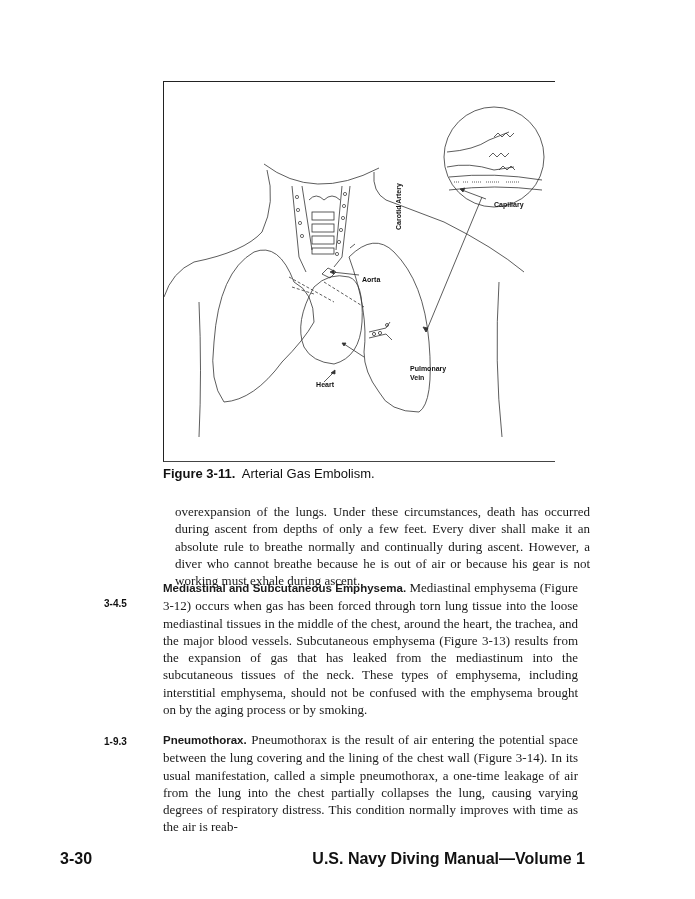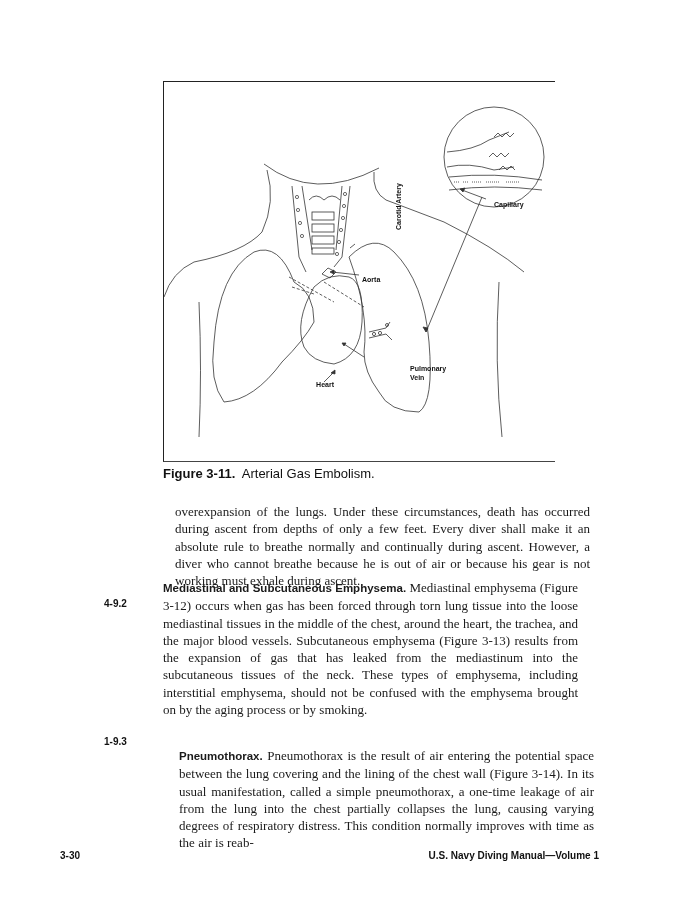--- a/index.html
+++ b/index.html
@@ -21,21 +21,21 @@
     font-family:"Liberation Serif", serif; font-size:13px; line-height:17.3px;
     text-align:justify; color:#1a1a1a;
   }
   .sec-num {
     position:absolute; left:104px;
     font-family:"Liberation Sans", sans-serif; font-weight:bold; font-size:10px; color:#111;
   }
   .sec-title { font-family:"Liberation Sans", sans-serif; font-weight:bold; font-size:11.5px; }
   .footer {
     position:absolute; top:850px; font-family:"Liberation Sans", sans-serif; font-weight:bold;
-    font-size:10px; color:#111;
+    font-size:16px; color:#111;
   }
 </style>
 </head>
 <body>
 
 <div class="figure-frame">
   <svg width="392" height="381" viewBox="0 0 392 381" fill="none" stroke="#333" stroke-width="0.8">
 
     <path d="M100 82 Q 150 120 215 86"></path>
 
@@ -110,26 +110,26 @@
   </svg>
 </div>
 
 <div class="caption">
   <b>Figure 3-11.</b>&nbsp;
   <span>Arterial Gas Embolism.</span>
 </div>
 
 <p class="body-text" style="top:491px; margin:12px;">overexpansion of the lungs. Under these circumstances, death has occurred during ascent from depths of only a few feet. Every diver shall make it an absolute rule to breathe normally and continually during ascent. However, a diver who cannot breathe because he is out of air or because his gear is not working must exhale during ascent.</p>
 
-<div class="sec-num" style="top:598px;">4-9.2</div>
+<div class="sec-num" style="top:598px;">3-4.5</div>
 <p class="body-text" style="top:579px; margin:0;">
   <span class="sec-title">Mediastinal and Subcutaneous Emphysema.</span>
   <span>Mediastinal emphysema (Figure 3-12) occurs when gas has been forced through torn lung tissue into the loose mediastinal tissues in the middle of the chest, around the heart, the trachea, and the major blood vessels. Subcutaneous emphysema (Figure 3-13) results from the expansion of gas that has leaked from the mediastinum into the subcutaneous tissues of the neck. These types of emphysema, including interstitial emphysema, should not be confused with the emphysema brought on by the aging process or by smoking.</span>
 </p>
 
 <div class="sec-num" style="top:736px;">1-9.3</div>
-<p class="body-text" style="top:731px; margin:16px;">
+<p class="body-text" style="top:731px; margin:0;">
   <span class="sec-title">Pneumothorax.</span>
   <span>Pneumothorax is the result of air entering the potential space between the lung covering and the lining of the chest wall (Figure 3-14). In its usual manifestation, called a simple pneumothorax, a one-time leakage of air from the lung into the chest partially collapses the lung, causing varying degrees of respiratory distress. This condition normally improves with time as the air is reab-</span>
 </p>
 
 <div class="footer" style="left:60px;">3-30</div>
-<div class="footer" style="right:96px;padding-left:32px;">U.S. Navy Diving Manual—Volume 1</div>
+<div class="footer" style="right:110px;padding-left:32px;">U.S. Navy Diving Manual—Volume 1</div>
 
 </body></html>

